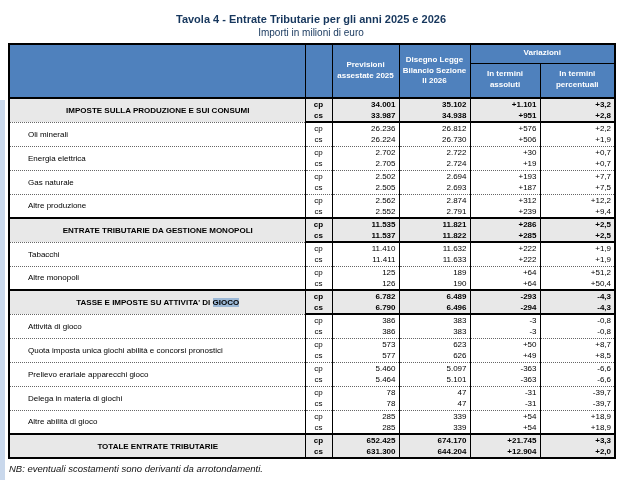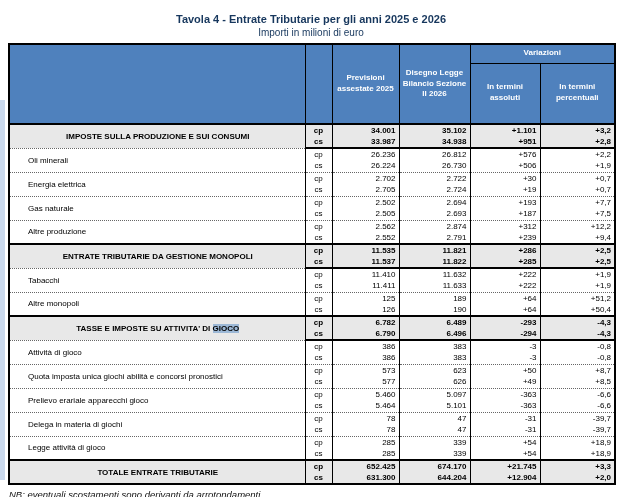--- a/index.html
+++ b/index.html
@@ -48,21 +48,21 @@
     color: #ffffff;
     font-weight: bold;
     text-align: center;
     vertical-align: middle;
     border-bottom: 2px solid #000;
     padding: 1px 2px;
     line-height: 1.35;
   }
   thead tr.h1 th { height: 19px; border-bottom: 1px solid #000; }
   thead tr.h1 th.span2 { border-bottom: 1px solid #000; }
-  thead tr.h2 th { height: 61px; border-bottom: 2px solid #000; }
+  thead tr.h2 th { height: 35px; border-bottom: 2px solid #000; }
   thead th.tall { border-bottom: 2px solid #000; }
   tbody td {
     height: 12px;
     line-height: 11px;
     padding: 0 3px;
     vertical-align: middle;
     background: #ffffff;
   }
   td.lbl  { text-align: left; padding-left: 18px; }
   td.cpcs { text-align: center; padding: 0 1px; }
@@ -303,21 +303,21 @@
         <td class="num">-39,7</td>
       </tr>
       <tr class="item">
         <td class="cpcs">cs</td>
         <td class="num">78</td>
         <td class="num">47</td>
         <td class="num">-31</td>
         <td class="num">-39,7</td>
       </tr>
       <tr class="item bs">
-        <td class="lbl" rowspan="2">Legge attività di gioco</td>
+        <td class="lbl" rowspan="2">Altre abilità di gioco</td>
         <td class="cpcs">cp</td>
         <td class="num">285</td>
         <td class="num">339</td>
         <td class="num">+54</td>
         <td class="num">+18,9</td>
       </tr>
       <tr class="item">
         <td class="cpcs">cs</td>
         <td class="num">285</td>
         <td class="num">339</td>

